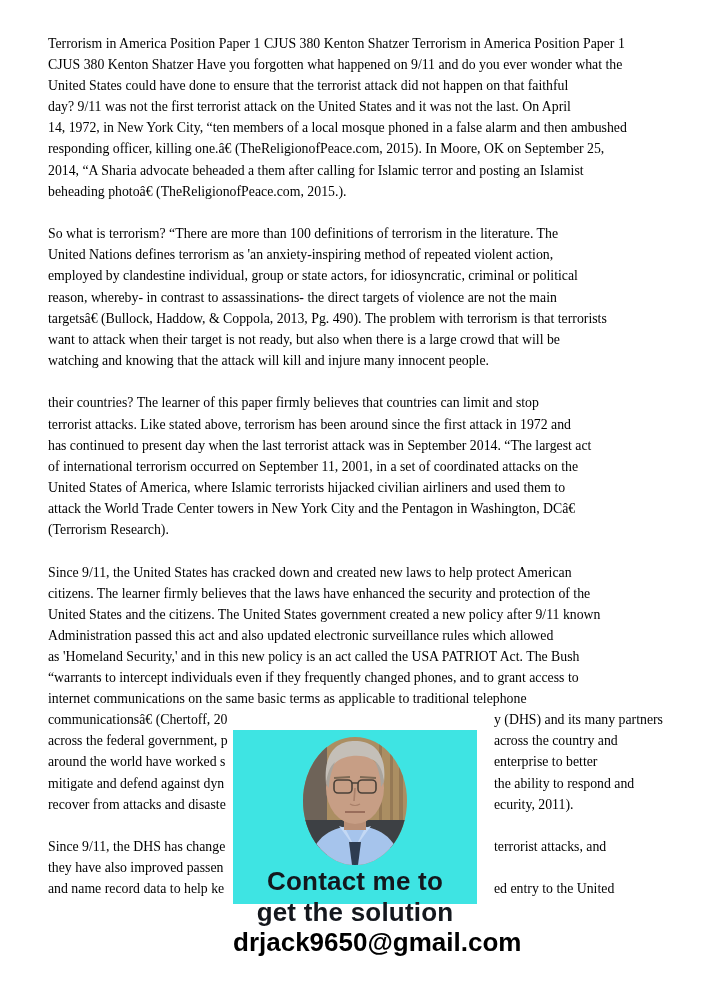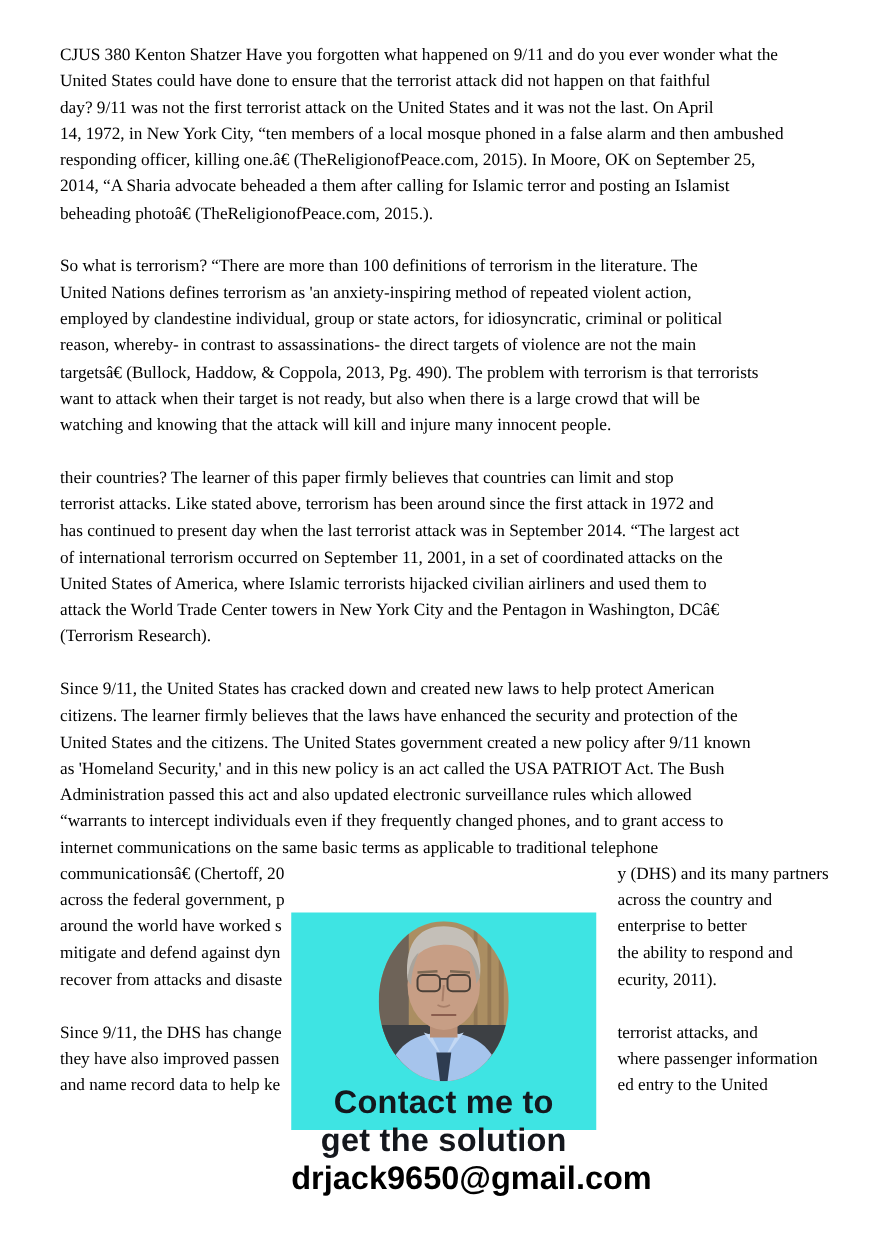--- a/index.html
+++ b/index.html
@@ -64,20 +64,21 @@
     line-height: 30px;
   }
 </style>
 </head>
 <body>
 
 <div class="page">
 
   <div class="doc" style="color: rgb(0, 0, 0);">
       <div class="paragraph">
+        <div class="line">Terrorism in America Position Paper 1 CJUS 380 Kenton Shatzer Terrorism in America Position Paper 1</div>
         <div class="line">CJUS 380 Kenton Shatzer Have you forgotten what happened on 9/11 and do you ever wonder what the</div>
         <div class="line">United States could have done to ensure that the terrorist attack did not happen on that faithful</div>
         <div class="line">day? 9/11 was not the first terrorist attack on the United States and it was not the last. On April</div>
         <div class="line">14, 1972, in New York City, “ten members of a local mosque phoned in a false alarm and then ambushed</div>
         <div class="line">responding officer, killing one.â€ (TheReligionofPeace.com, 2015). In Moore, OK on September 25,</div>
         <div class="line">2014, “A Sharia advocate beheaded a them after calling for Islamic terror and posting an Islamist</div>
         <div class="line">beheading photoâ€ (TheReligionofPeace.com, 2015.).</div>
       </div>
       <div class="paragraph">
         <div class="line">So what is terrorism? “There are more than 100 definitions of terrorism in the literature. The</div>
@@ -94,33 +95,33 @@
         <div class="line">has continued to present day when the last terrorist attack was in September 2014. “The largest act</div>
         <div class="line">of international terrorism occurred on September 11, 2001, in a set of coordinated attacks on the</div>
         <div class="line">United States of America, where Islamic terrorists hijacked civilian airliners and used them to</div>
         <div class="line">attack the World Trade Center towers in New York City and the Pentagon in Washington, DCâ€</div>
         <div class="line">(Terrorism Research).</div>
       </div>
       <div class="paragraph">
         <div class="line">Since 9/11, the United States has cracked down and created new laws to help protect American</div>
         <div class="line">citizens. The learner firmly believes that the laws have enhanced the security and protection of the</div>
         <div class="line">United States and the citizens. The United States government created a new policy after 9/11 known</div>
+        <div class="line">Administration passed this act and also updated electronic surveillance rules which allowed</div>
         <div class="line">as 'Homeland Security,' and in this new policy is an act called the USA PATRIOT Act. The Bush</div>
-        <div class="line">Administration passed this act and also updated electronic surveillance rules which allowed</div>
         <div class="line">“warrants to intercept individuals even if they frequently changed phones, and to grant access to</div>
         <div class="line">internet communications on the same basic terms as applicable to traditional telephone</div>
         <div class="line"><span class="frag-left">communicationsâ€ (Chertoff, 20</span><span class="frag-right">y (DHS) and its many partners</span></div>
         <div class="line"><span class="frag-left">across the federal government, p</span><span class="frag-right">across the country and</span></div>
         <div class="line"><span class="frag-left">around the world have worked s</span><span class="frag-right">enterprise to better</span></div>
         <div class="line"><span class="frag-left">mitigate and defend against dyn</span><span class="frag-right">the ability to respond and</span></div>
         <div class="line"><span class="frag-left">recover from attacks and disaste</span><span class="frag-right">ecurity, 2011).</span></div>
       </div>
       <div class="paragraph">
         <div class="line"><span class="frag-left">Since 9/11, the DHS has change</span><span class="frag-right">terrorist attacks, and</span></div>
-        <div class="line"><span class="frag-left">they have also improved passen</span><span class="frag-right">where passenger information</span></div>
+        <div class="line"><span class="frag-left">they have also improved passen</span></div>
         <div class="line"><span class="frag-left">and name record data to help ke</span><span class="frag-right">ed entry to the United</span></div>
       </div>
     </div>
 
   <div class="overlay" style="background: rgb(62, 228, 227);">
     <svg class="overlay-photo" viewBox="0 0 244 140" xmlns="http://www.w3.org/2000/svg" aria-hidden="true">
       <defs>
         <clipPath id="ovalClip">
           <ellipse cx="122" cy="71" rx="52" ry="64"></ellipse>
         </clipPath>

